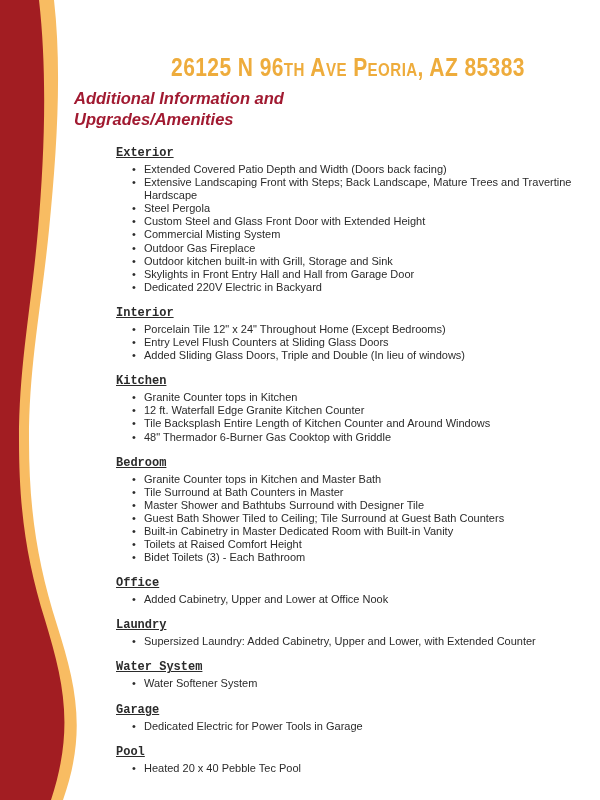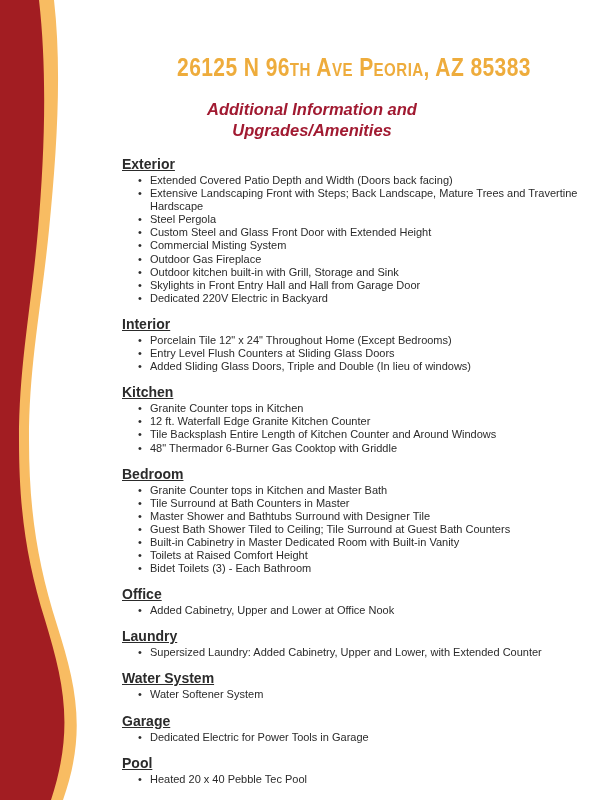--- a/index.html
+++ b/index.html
@@ -25,59 +25,59 @@
   .wave-svg{
     position:absolute;
     left:0;top:0;
     width:120px;height:800px;
     display:block;
   }
   .wave-gold{fill:var(--accent-gold);}
   .wave-red{fill:var(--accent-red);}
   .content{
     position:absolute;
-    left:122px;
+    left:116px;
     top:54px;
     width:464px;
   }
   .page-title{
     color:var(--title-gold);
     font-size:25px;
     font-weight:800;
     font-variant:small-caps;
     text-align:center;
     white-space:nowrap;
     transform:scaleX(0.84);
     transform-origin:50% 50%;
     letter-spacing:0.5px;
     line-height:26px;
   }
   .page-subtitle{
     color:var(--subtitle-red);
     font-size:16.5px;
     font-weight:bold;
     font-style:italic;
-    text-align:center;
     line-height:21px;
-    margin-top:19px;
+    margin-top:8px;
     transform:translateX(-42px);
   }
   .sections{
     margin-top:16px;
   }
   .section{
     margin-bottom:12px;
   }
   .section-heading{
     color:var(--body-text);
-    font-size:14px;
+    font-size:12px;
     font-weight:bold;
     text-decoration:underline;
     line-height:15px;
     margin:0 0 2px 0;
+    font-family:Liberation Mono, monospace;
   }
   ul.section-list{
     margin:0;
     padding:0 0 0 16px;
     list-style:none;
   }
   ul.section-list li{
     position:relative;
     color:var(--body-text);
     font-size:11px;

